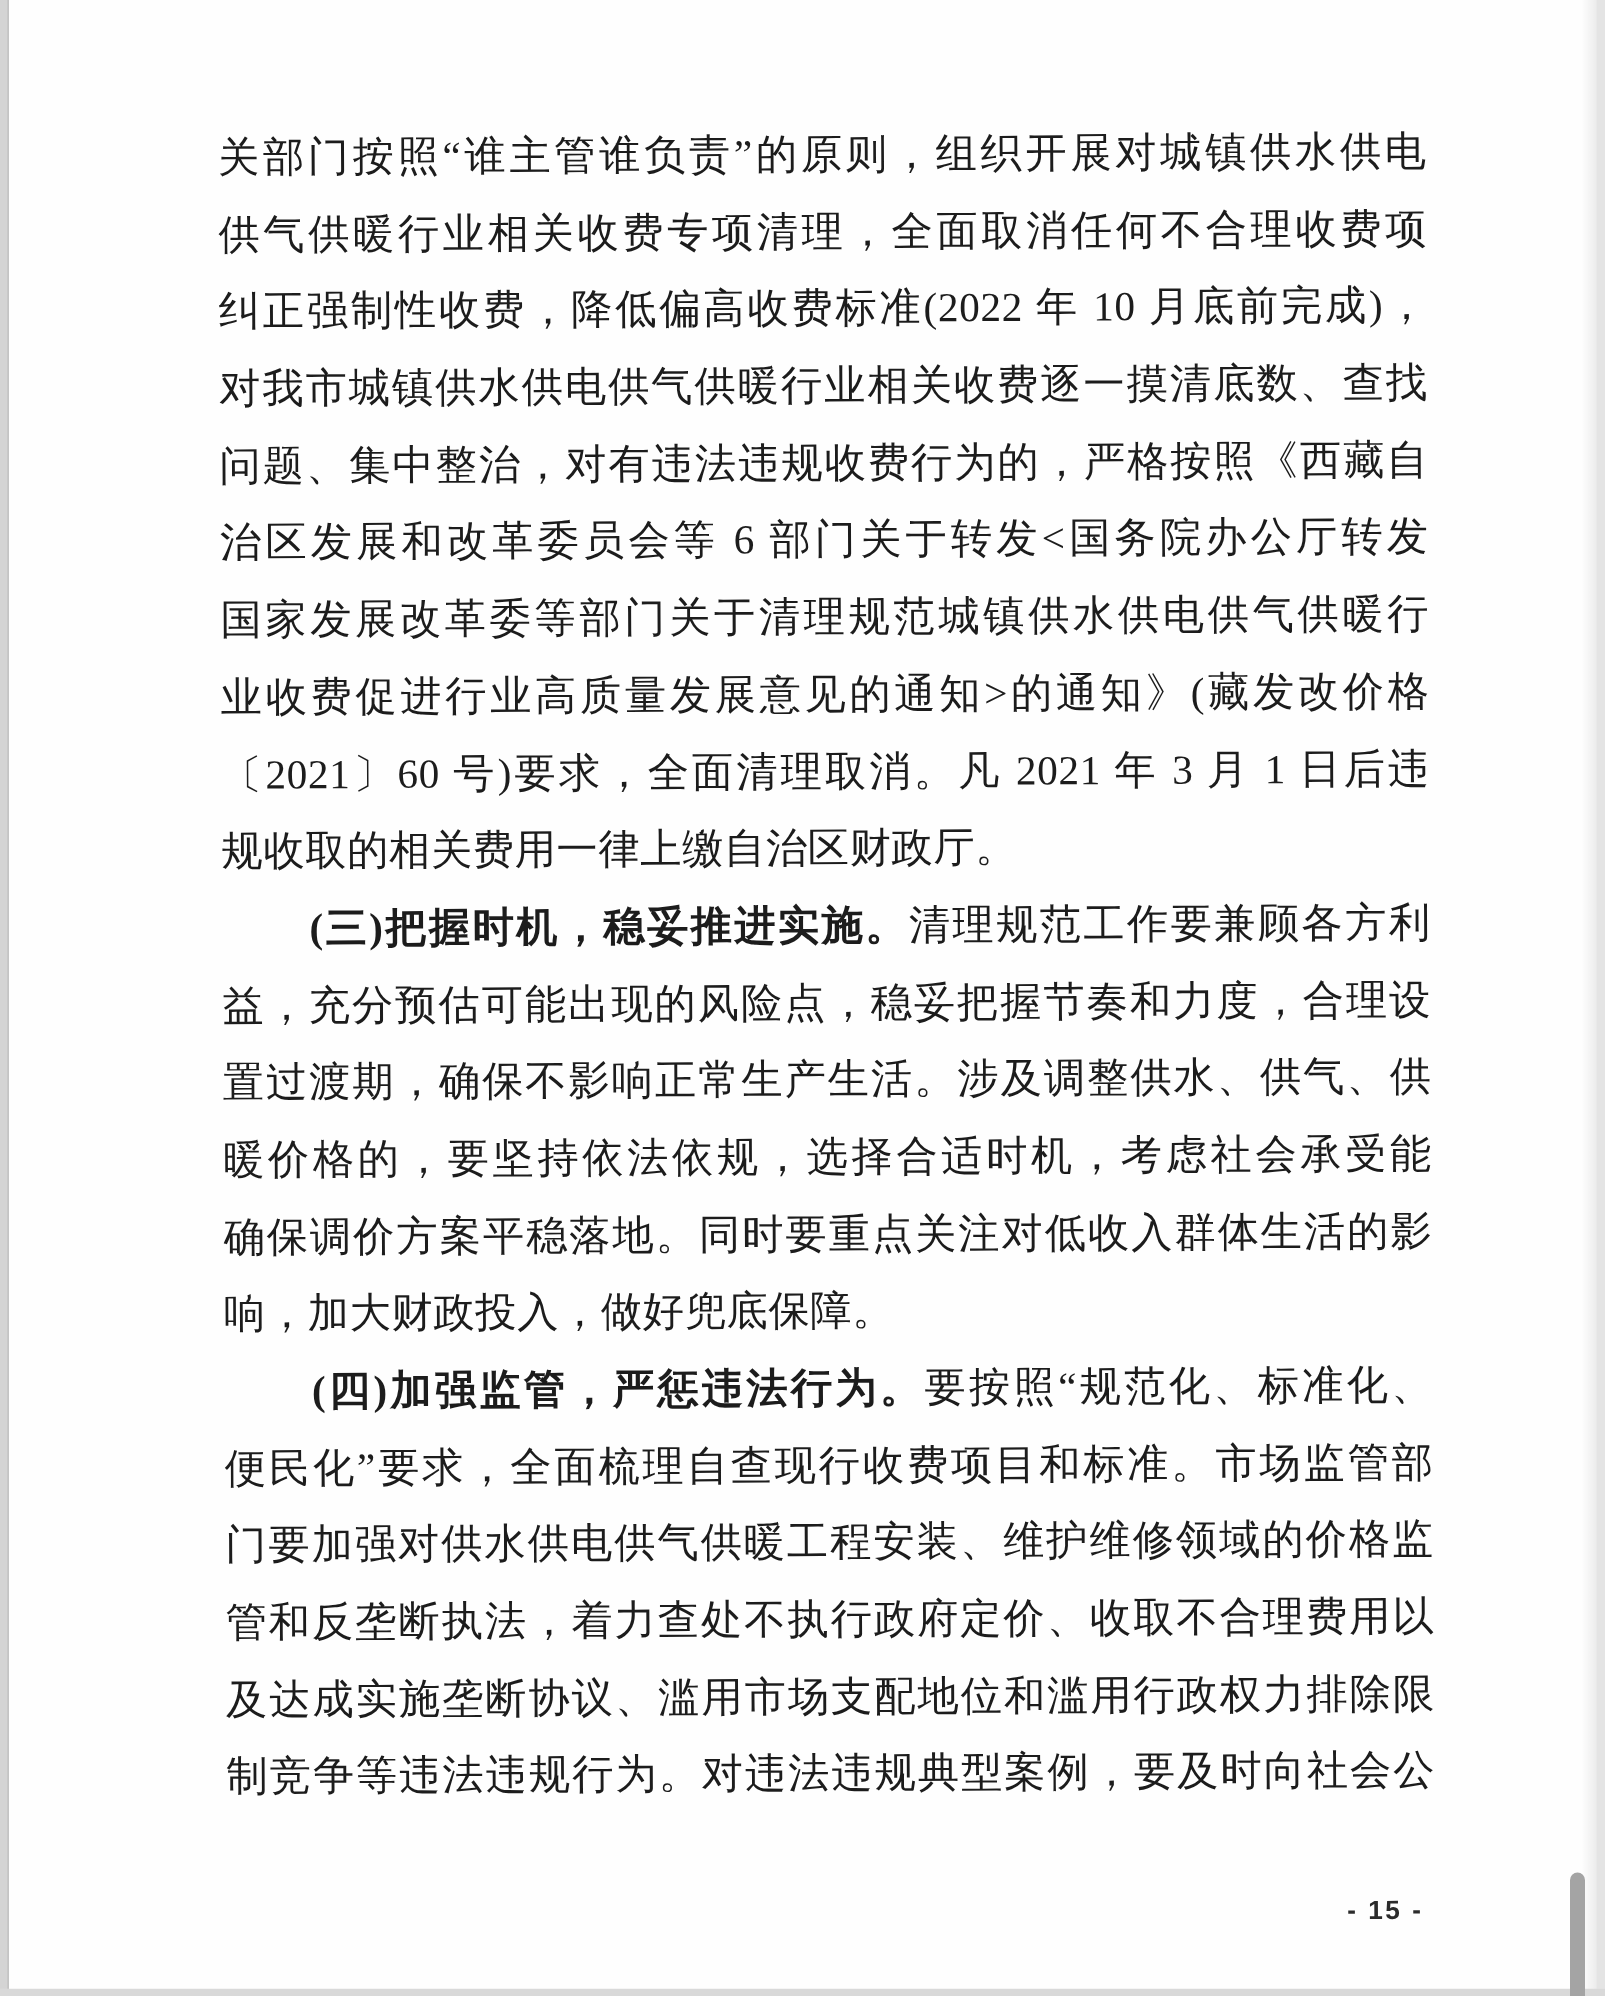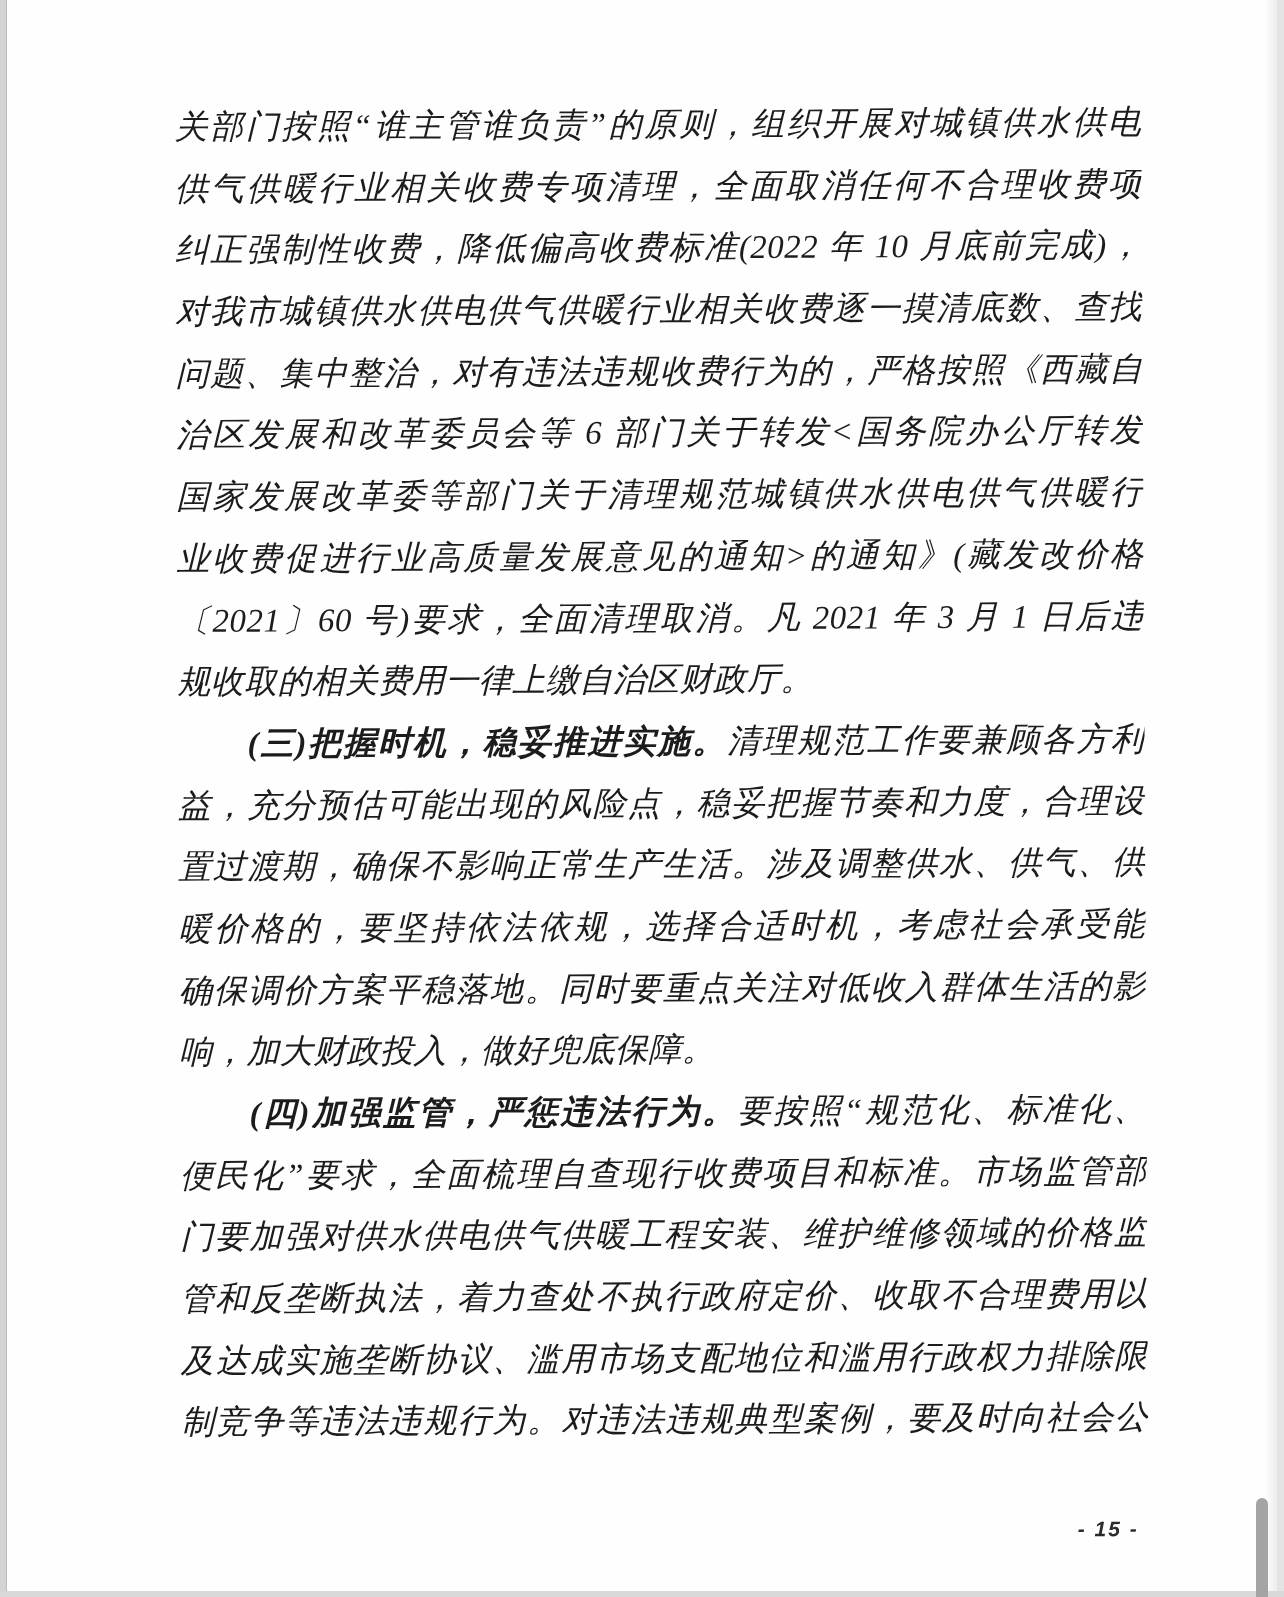--- a/index.html
+++ b/index.html
@@ -53,21 +53,21 @@
   .page-number{
     position:absolute;left:0;top:1425px;width:957px;
     text-align:right;
     font-family:"Liberation Sans","DejaVu Sans",sans-serif;
     font-size:21px;font-weight:600;letter-spacing:2px;color:#2b2b2b;
   }
 </style>
 </head>
 <body>
 
-<div class="screen" style="background: rgb(254, 254, 254); font-style: italic;">
+<div class="screen" style="background: rgb(254, 254, 254);">
 
   <div class="doc-content">
     <div class="doc-lines">
         <div class="line"><span>关部门按照“谁主管谁负责”的原则，组织开展对城镇供水供电</span></div>
         <div class="line"><span>供气供暖行业相关收费专项清理，全面取消任何不合理收费项目，</span></div>
         <div class="line"><span>纠正强制性收费，降低偏高收费标准(2022 年 10 月底前完成)，</span></div>
         <div class="line"><span>对我市城镇供水供电供气供暖行业相关收费逐一摸清底数、查找</span></div>
         <div class="line"><span>问题、集中整治，对有违法违规收费行为的，严格按照《西藏自</span></div>
         <div class="line"><span>治区发展和改革委员会等 6 部门关于转发&lt;国务院办公厅转发</span></div>
         <div class="line"><span>国家发展改革委等部门关于清理规范城镇供水供电供气供暖行</span></div>

